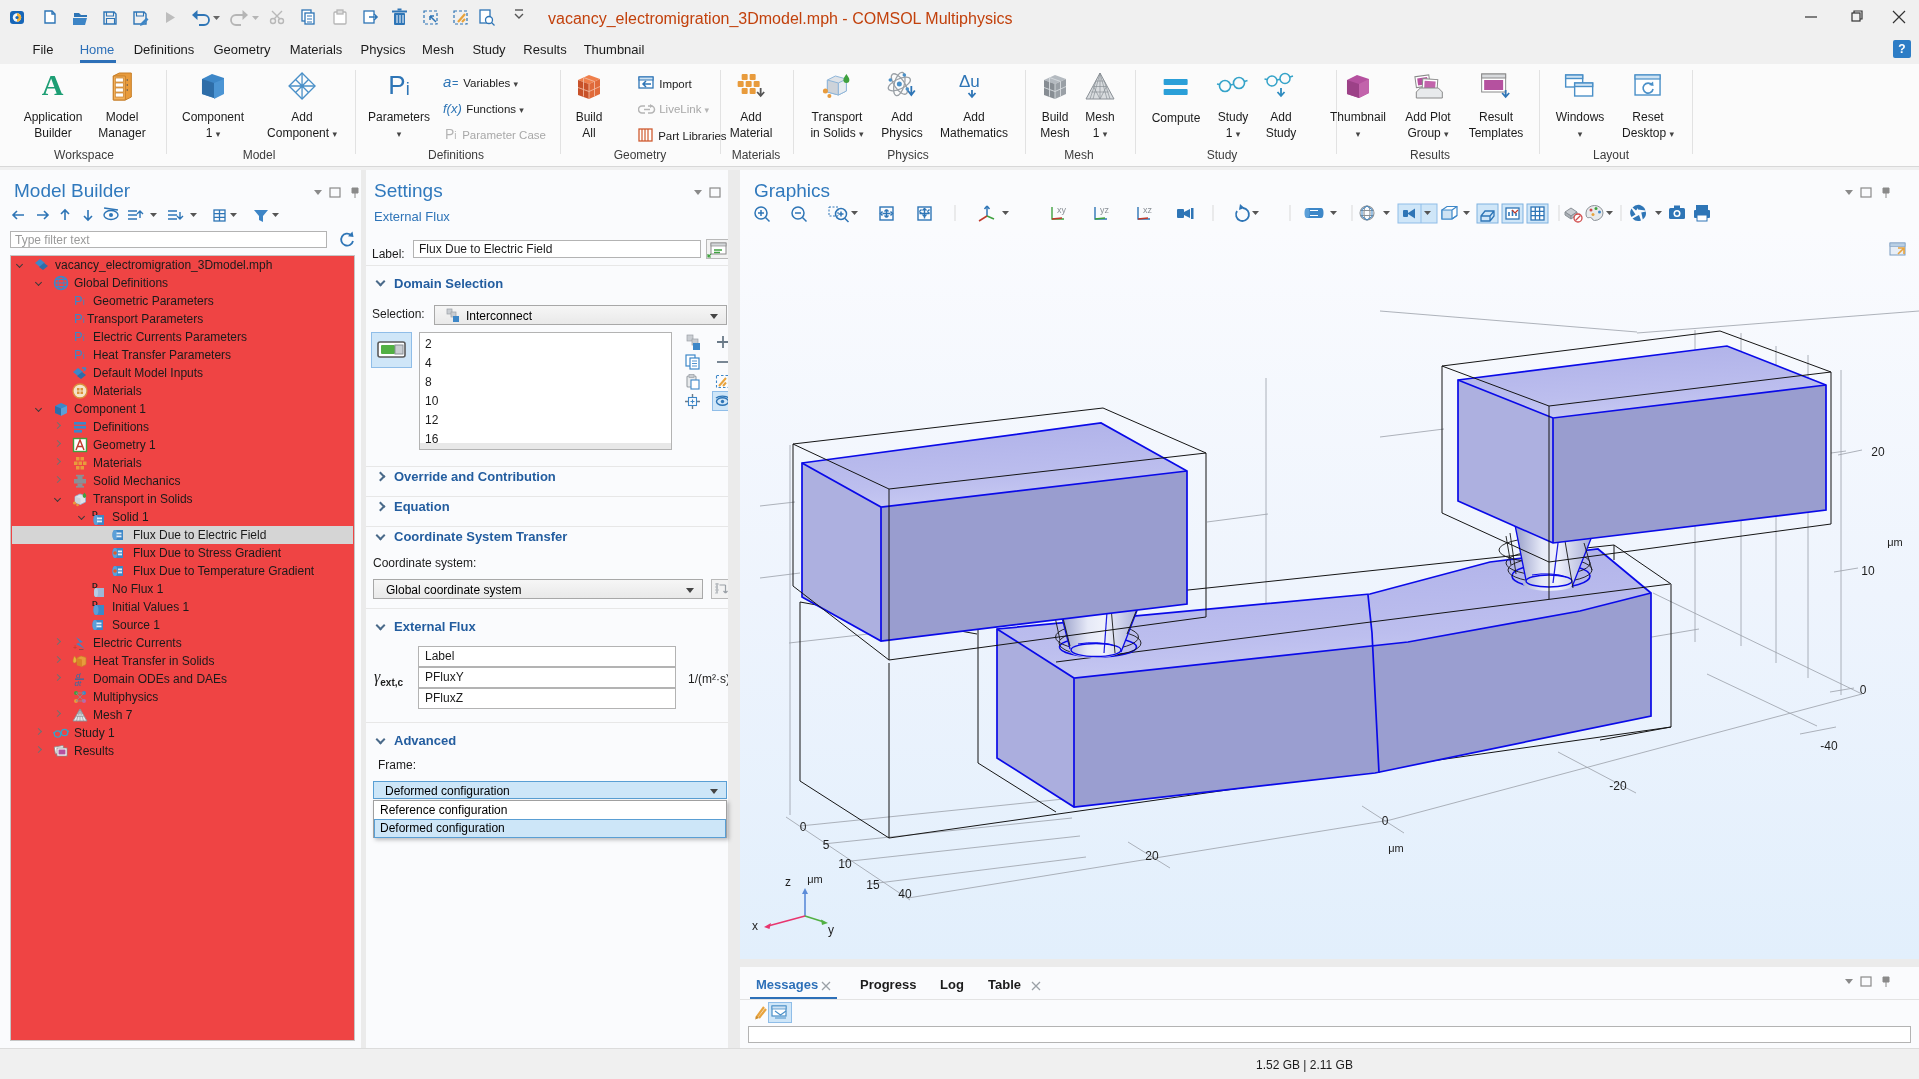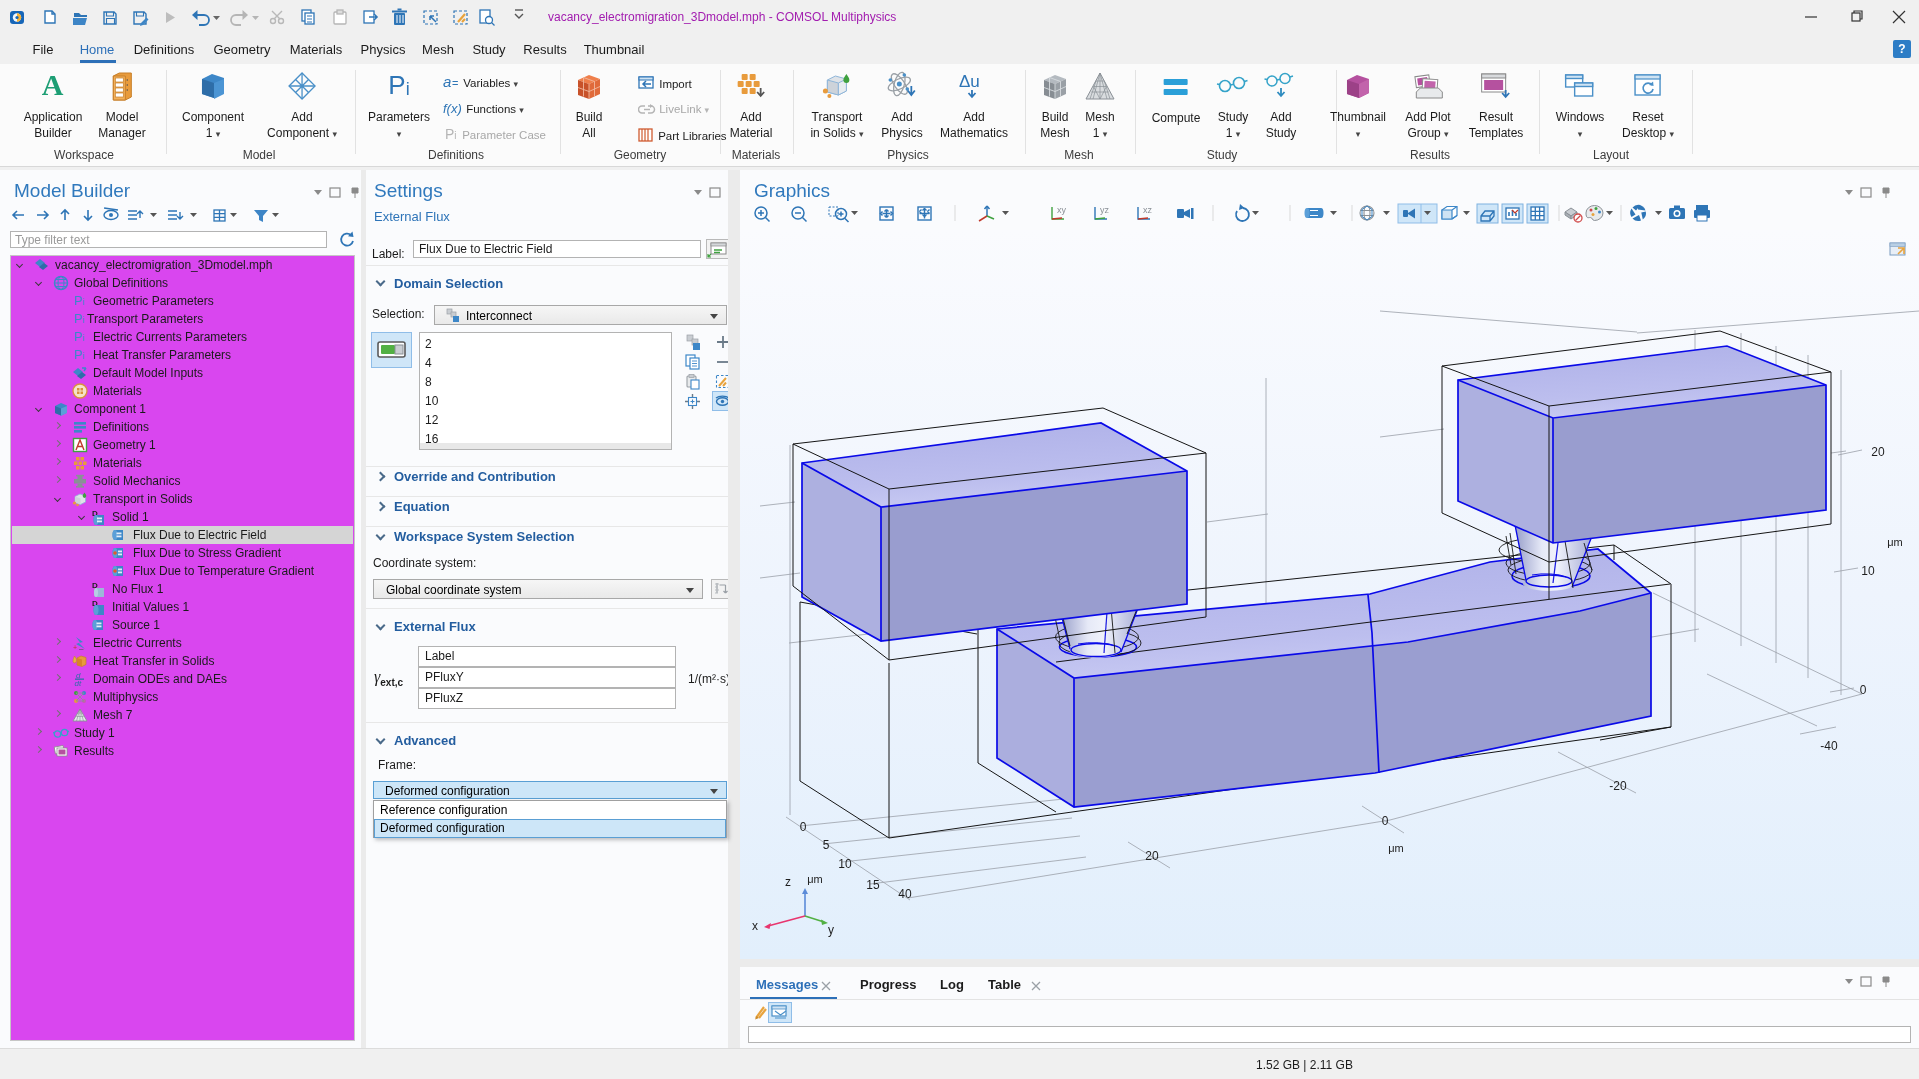--- a/index.html
+++ b/index.html
@@ -1,18 +1,18 @@
 <!DOCTYPE html>
 <html><head>
 <meta charset="utf-8">
 <style>
 * { margin:0; padding:0; box-sizing:border-box; }
 html,body { width:1919px; height:1079px; overflow:hidden; font-family:"Liberation Sans", sans-serif; background:#f0f0f0; }
 #titlebar { position:absolute; left:0; top:0; width:1919px; height:34px; background:#f0f0f0; }
-#title-text { position:absolute; left:548px; top:10px; width:360px; font-size:12px; color:#a21caf; white-space:nowrap; }
+#title-text { position:absolute; left:548px; top:10px; width:360px; font-size:16px; color:#c2410c; white-space:nowrap; }
 #menubar { position:absolute; left:0; top:34px; width:1919px; height:30px; background:#f0f0f0; }
 .menu-item { position:absolute; top:8px; font-size:13px; color:#1b1b1b; transform:translateX(-50%); }
 .menu-item.active { color:#2d70b8; }
 #home-underline { position:absolute; left:80px; top:26px; width:36px; height:3px; background:#2d70b8; }
 #helpbtn { position:absolute; left:1893px; top:40px; width:18px; height:18px; background:#2d7dc6; color:#fff; font-size:12px; font-weight:bold; text-align:center; line-height:18px; border-radius:2px; }
 #ribbon { position:absolute; left:0; top:64px; width:1919px; height:103px; background:#fbfbfb; border-bottom:1px solid #d8d8d8; }
 .rib-sep { position:absolute; top:6px; width:1px; height:84px; background:#e2e2e2; }
 .rib-group-label { position:absolute; top:84px; width:120px; font-size:12px; color:#3c3c3c; text-align:center; transform:translateX(-50%); }
 .rib-big { position:absolute; top:6px; transform:translateX(-50%); text-align:center; }
 .rib-big .txt { font-size:12px; color:#1b1b1b; line-height:16px; margin-top:3px; white-space:nowrap; }
@@ -32,21 +32,21 @@
 .panel-title { font-size:19px; color:#3079bd; }
 .sec-sep { position:absolute; left:0; width:362px; height:1px; background:#e7e7e7; }
 .sec-head { position:absolute; font-size:13px; font-weight:bold; color:#235d9f; }
 .chev { display:inline-block; width:7px; height:7px; border-right:2px solid #4a6a8a; border-bottom:2px solid #4a6a8a; }
 .chev.down { transform:rotate(45deg); }
 .chev.right { transform:rotate(-45deg); }
 .lbl { position:absolute; font-size:12px; color:#1b1b1b; }
 .input { position:absolute; background:#fff; border:1px solid #b3b3b3; font-size:12px; color:#1b1b1b; }
 .dd-arrow { position:absolute; width:0; height:0; border-left:4px solid transparent; border-right:4px solid transparent; border-top:5px solid #444; }
 
-#tree { position:absolute; left:10px; top:85px; width:345px; height:786px; background:#d946ef; border:1px solid #c6c6c6; overflow:hidden; }
+#tree { position:absolute; left:10px; top:85px; width:345px; height:786px; background:#ef4444; border:1px solid #c6c6c6; overflow:hidden; }
 .trow { position:absolute; height:18px; font-size:12px; color:#1b1b1b; white-space:nowrap; }
 .trow .ticon { position:absolute; top:1px; }
 .trow .ttxt { position:absolute; top:2px; }
 .tarrow { position:absolute; width:5px; height:5px; }
 .tarrow.exp { border-right:1.5px solid #3a3a3a; border-bottom:1.5px solid #3a3a3a; transform:rotate(45deg); }
 .tarrow.col { border-right:1.5px solid #707070; border-bottom:1.5px solid #707070; transform:rotate(-45deg); }
 .tsel { position:absolute; left:1px; top:272px; width:341px; height:18px; background:#d5d5d5; }
 
 .btab { position:absolute; top:10px; font-size:13px; color:#1b1b1b; }
 .btab.active { color:#2d70b8; }
@@ -825,21 +825,21 @@
       <circle cx="8.5" cy="9.5" r="1.7" fill="#2e75b6"></circle>
     </svg>
   <div class="sec-sep" style="top:296px"></div>
   <span class="chev right" style="position:absolute;left:11px;top:303px"></span>
   <div class="sec-head" style="left:28px;top:299px">Override and Contribution</div>
   <div class="sec-sep" style="top:326px"></div>
   <span class="chev right" style="position:absolute;left:11px;top:333px"></span>
   <div class="sec-head" style="left:28px;top:329px">Equation</div>
   <div class="sec-sep" style="top:356px"></div>
   <span class="chev down" style="position:absolute;left:11px;top:362px"></span>
-  <div class="sec-head" style="left:28px;top:359px">Workspace System Selection</div>
+  <div class="sec-head" style="left:28px;top:359px">Coordinate System Transfer</div>
   <div class="lbl" style="left:7px;top:386px">Coordinate system:</div>
   <div style="position:absolute;left:7px;top:409px;width:330px;height:20px;background:linear-gradient(#f6f6f6,#e9e9e9);border:1px solid #a8a8a8">
     <span style="position:absolute;left:12px;top:3px;font-size:12px">Global coordinate system</span>
     <div class="dd-arrow" style="right:8px;top:8px"></div>
   </div>
   <div style="position:absolute;left:345px;top:409px;width:21px;height:20px;background:#f2f2f2;border:1px solid #b9b9b9">
     <svg width="19" height="18">
         <path d="M5 3 v10 M7.5 5 h6 m0 0 v8 m0 0 l-2 -2 m2 2 l2 -2" stroke="#9aa0a6" stroke-width="1.2" fill="none"></path>
         <path d="M3 4 h4 M3 7 h3 M3 10 h4 M3 13 h3" stroke="#b8bcc0" stroke-width="1"></path>
       </svg>

